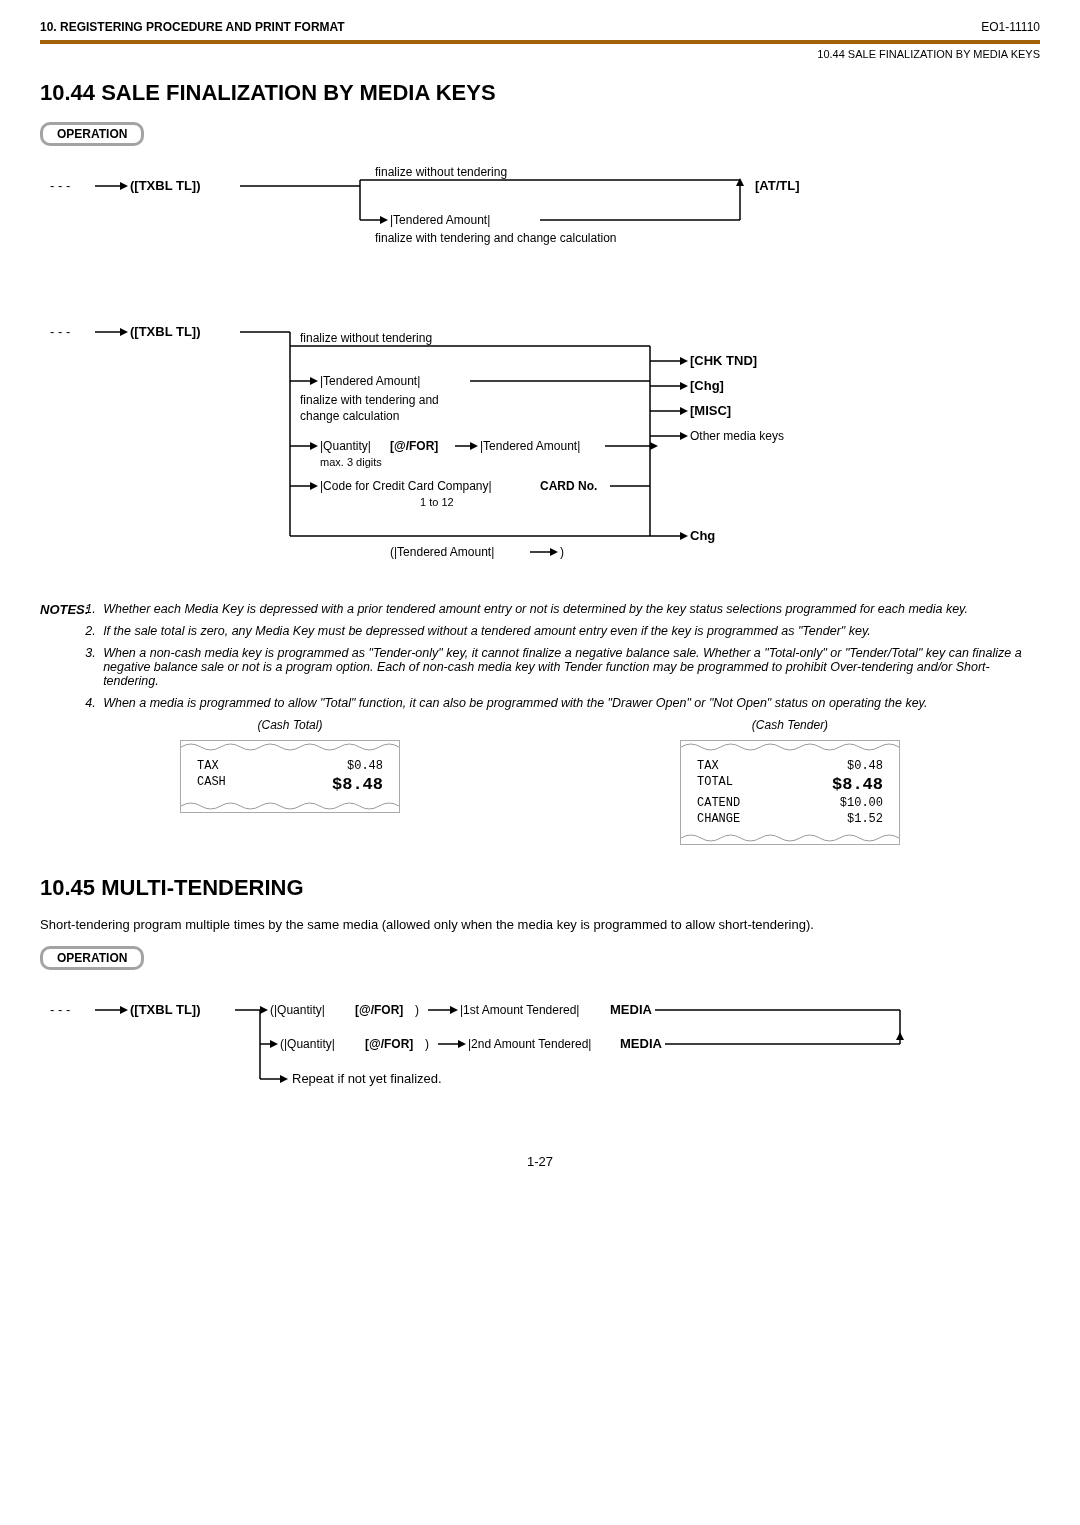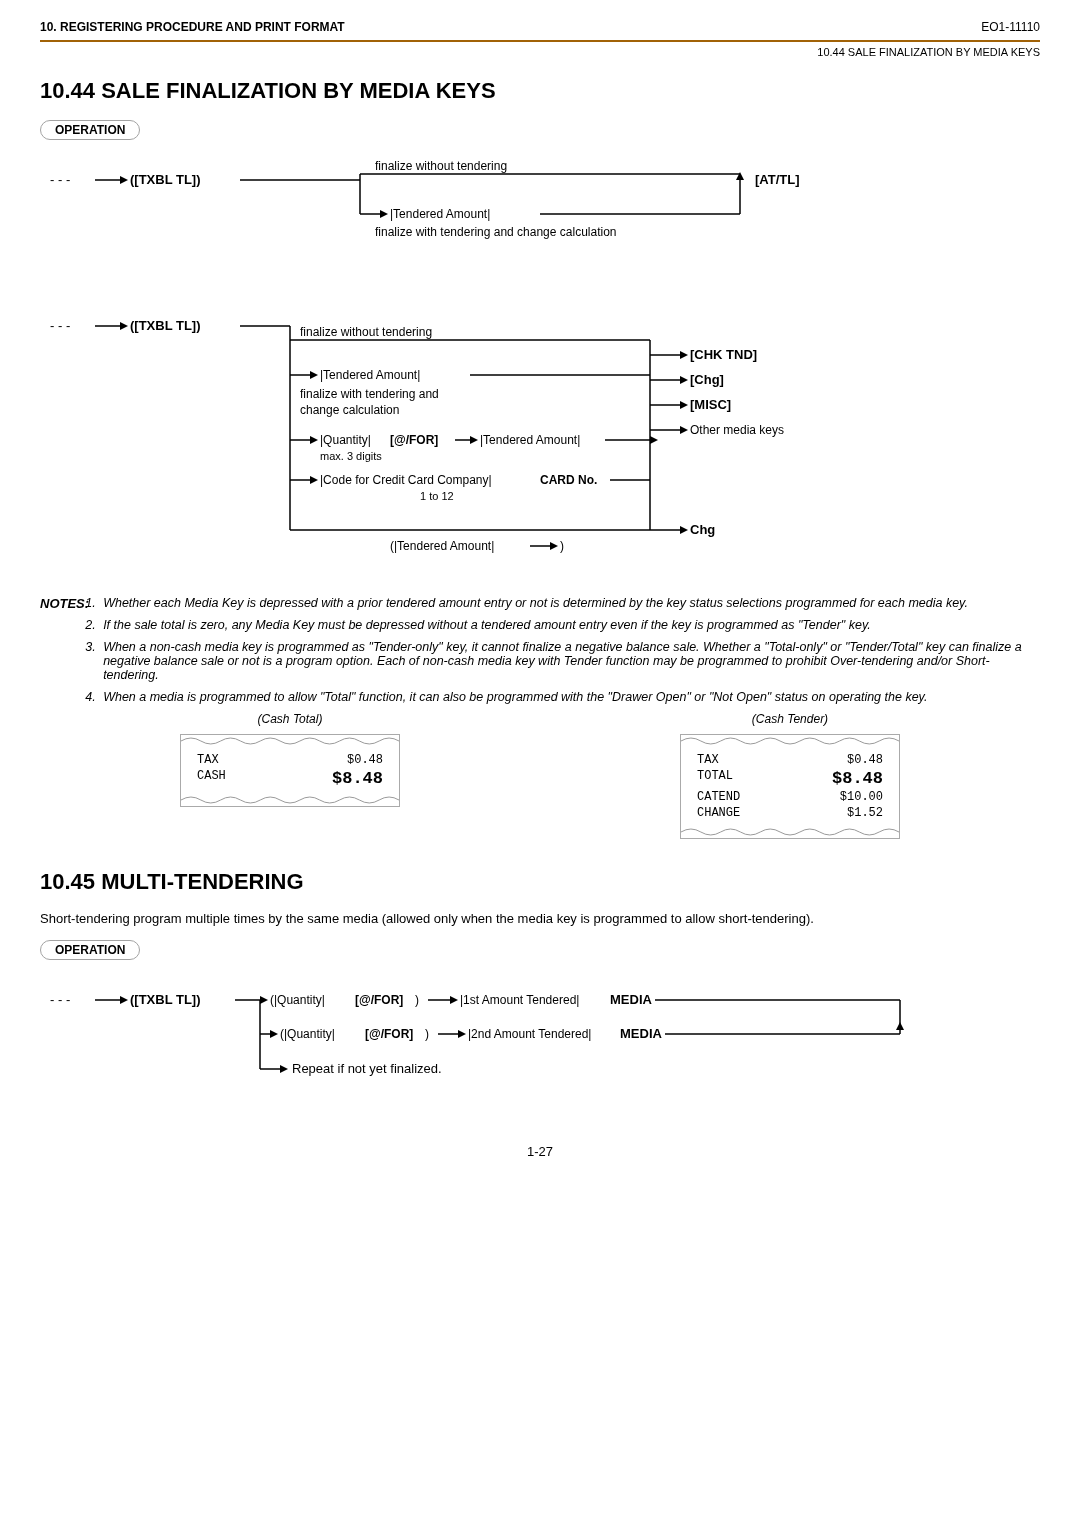--- a/index.html
+++ b/index.html
@@ -9,21 +9,21 @@
       background: #fff;
       color: #000;
       width: 1080px;
       min-height: 1525px;
       padding: 20px 40px;
     }
     .page-header {
       display: flex;
       justify-content: space-between;
       align-items: center;
-      border-bottom: 2px solid #a16207;
+      border-bottom: 4px solid #a16207;
       padding-bottom: 6px;
       margin-bottom: 4px;
     }
     .page-header-left {
       font-weight: bold;
       font-size: 12px;
     }
     .page-header-right {
       font-size: 12px;
       text-align: right;
@@ -33,21 +33,21 @@
       font-size: 11px;
       margin-bottom: 20px;
     }
     .section-title {
       font-size: 22px;
       font-weight: bold;
       margin-bottom: 16px;
     }
     .operation-badge {
       display: inline-block;
-      border: 1px solid #a3a3a3;
+      border: 3px solid #a3a3a3;
       border-radius: 10px;
       padding: 2px 14px;
       font-size: 12px;
       font-weight: bold;
       margin-bottom: 14px;
     }
     
     svg text {
       font-family: Arial, sans-serif;
     }

